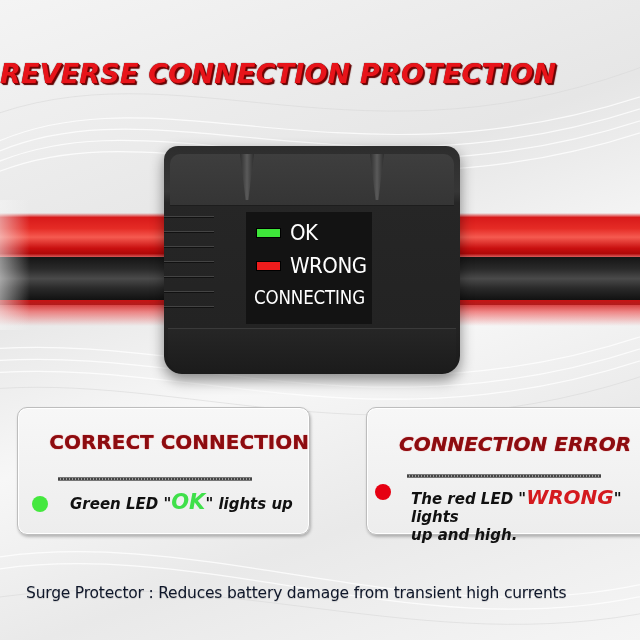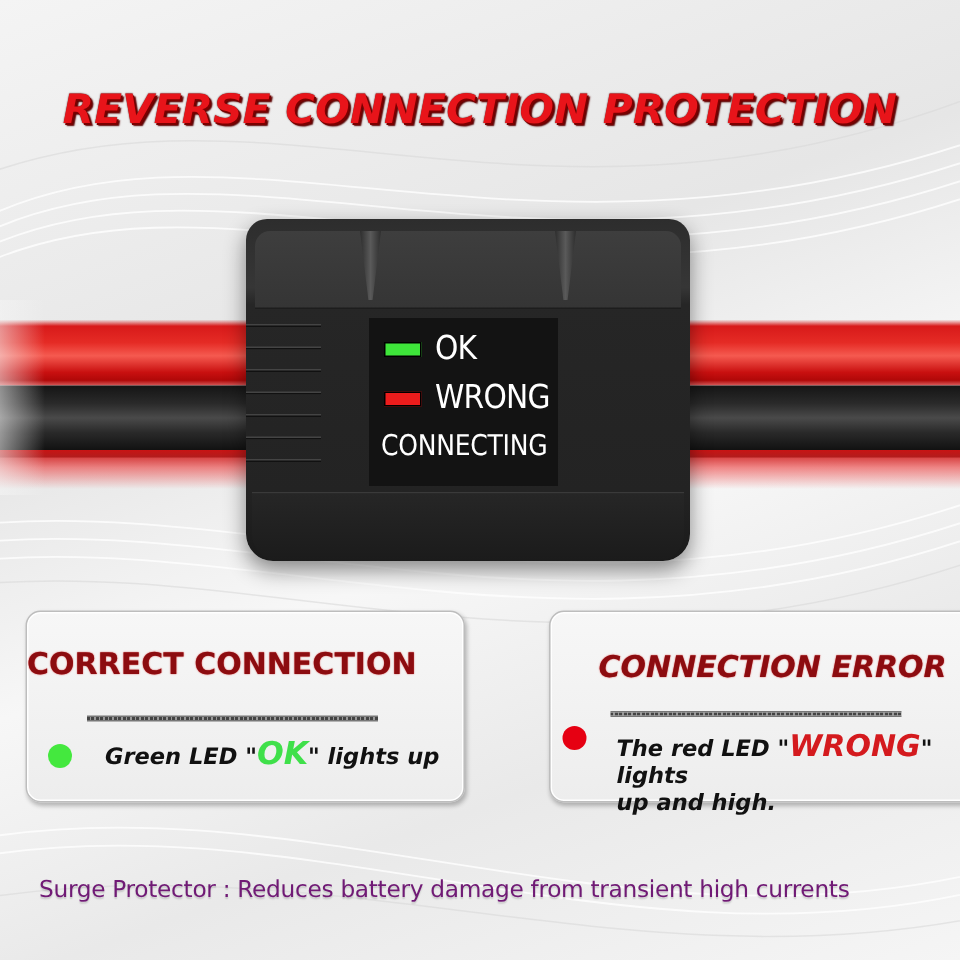--- a/index.html
+++ b/index.html
@@ -7,21 +7,21 @@
     body {
       position: relative;
       font-family: "DejaVu Sans", sans-serif;
       background: linear-gradient(160deg, #f4f4f4 0%, #e6e6e6 35%, #f7f7f7 55%, #e9e9e9 75%, #f5f5f5 100%);
     }
     .bg-wave {
       position: absolute; inset: 0; pointer-events: none;
     }
     .headline {
       position: absolute; top: 58px; left: 0; width: 640px;
-      text-align: center;
+      text-align: left;
       font-family: "DejaVu Sans", sans-serif;
       font-weight: bold; font-style: italic;
       font-size: 27px; letter-spacing: 0.2px;
       color: #e8141a;
       text-shadow: 1px 1px 0 #7a0000, 2px 2px 1px #5a0000, 0 0 1px #3a0000;
     }
     
     .cable {
       position: absolute; left: 0; width: 640px;
     }
@@ -94,21 +94,21 @@
       position: absolute; top: 407px; height: 128px;
       border-radius: 10px;
       background: linear-gradient(180deg, #f7f7f7 0%, #ededed 100%);
       border: 1.5px solid #bdbdbd;
       box-shadow: 1px 2px 3px rgba(0,0,0,0.25), inset 0 0 0 1px #fff;
     }
     .card-left { left: 17px; width: 293px; }
     .card-right { left: 326px; width: 293px; margin-left: 40px; }
     .card-title {
       position: absolute; left: 0; width: 100%; top: 22px;
-      text-align: left; font-weight: bold;
+      text-align: right; font-weight: bold;
       font-size: 20px; color: #8c0c10;
       text-shadow: 0 0 1px #d03030;
     }
     .card-right .card-title { font-style: italic; text-align: left; left: 32px; top: 24px; }
     .card-divider {
       position: absolute; left: 40px; top: 69px; width: 194px; height: 4px;
       background: repeating-linear-gradient(90deg, #444 0 2px, #999 2px 3px);
       border-top: 1px solid #777; border-bottom: 1px solid #777;
     }
     .card-right .card-divider { left: 40px; top: 66px; width: 194px; }
@@ -116,21 +116,21 @@
       position: absolute; width: 16px; height: 16px; border-radius: 50%;
     }
     .card-text {
       position: absolute; font-weight: bold; font-style: italic;
       font-size: 15px; color: #111; line-height: 18px;
     }
     .hl-green { color: #3fe04a; font-size: 21px; }
     .hl-red { color: #d41a1e; font-size: 20px; }
     .footer {
       position: absolute; left: 26px; top: 584px;
-      font-size: 15.5px; color: #701a75; letter-spacing: -0.2px;
+      font-size: 15.5px; color: #0f172a; letter-spacing: -0.2px;
       text-shadow: 0 1px 1px rgba(0,0,0,0.15);
     }
   </style>
 </head>
 <body>
 
 <svg class="bg-wave" width="640" height="640" viewBox="0 0 640 640">
   <g fill="none" stroke="#ffffff" stroke-width="1.2" opacity="0.8">
     <path d="M-20 150 C 150 60, 350 200, 660 90"></path>
     <path d="M-20 160 C 150 72, 350 212, 660 102"></path>

